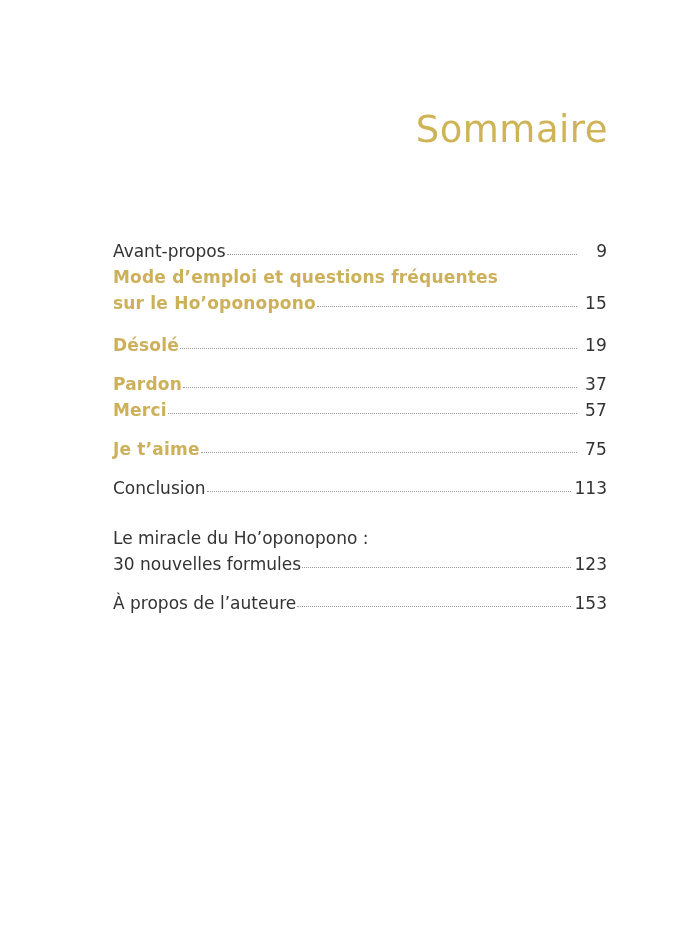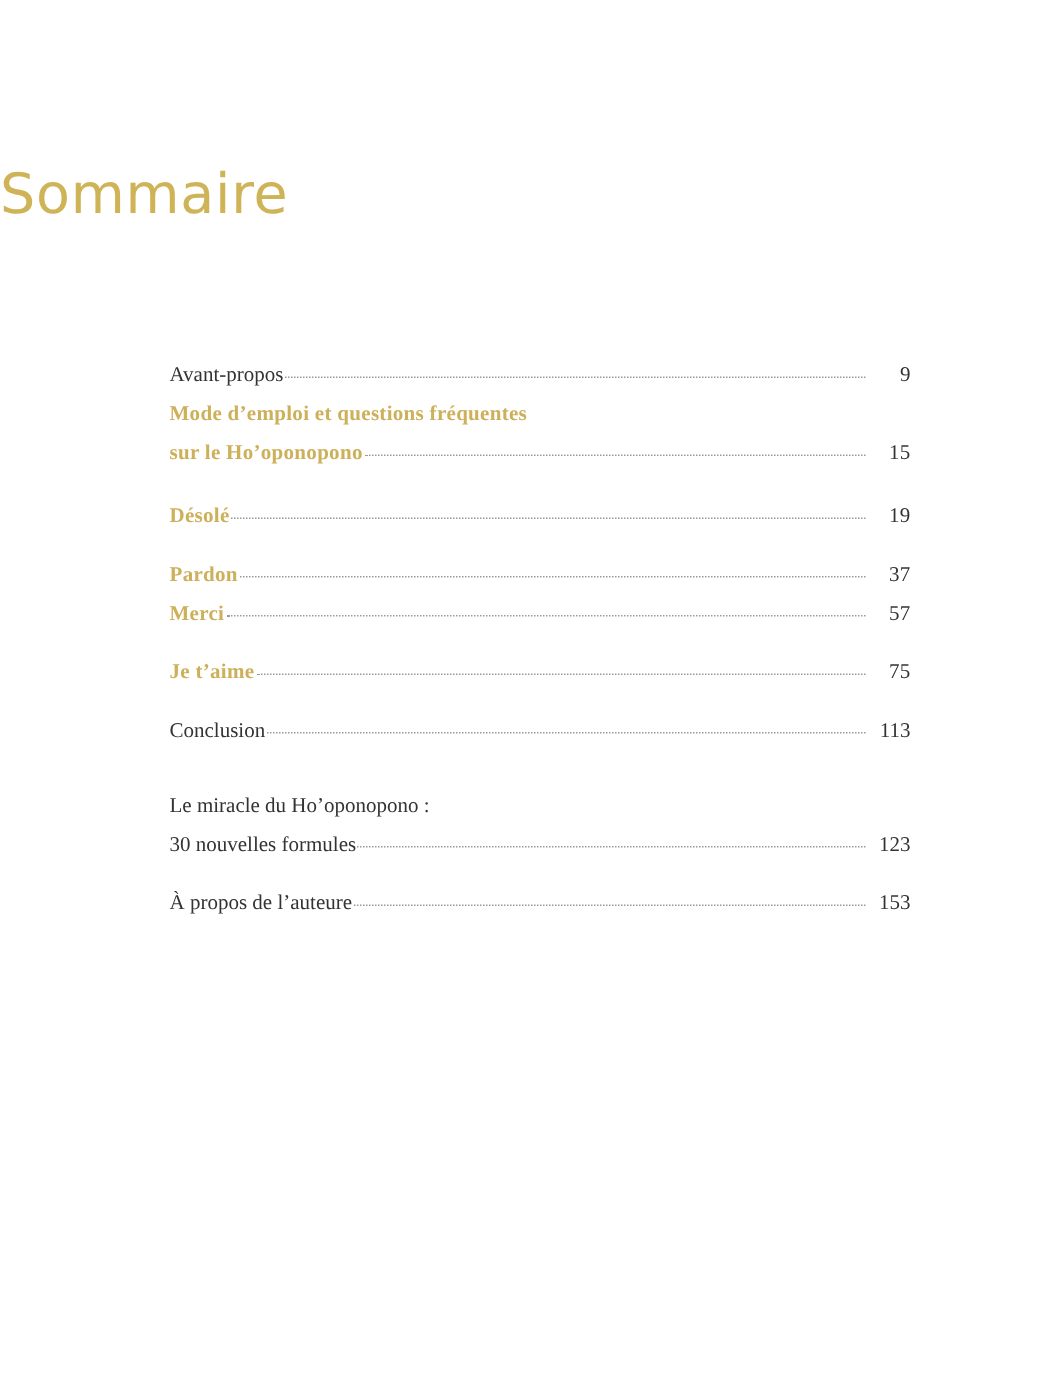--- a/index.html
+++ b/index.html
@@ -12,40 +12,39 @@
     height: 933px;
     position: relative;
     overflow: hidden;
     font-family: "DejaVu Sans", "Liberation Sans", sans-serif;
   }
   .title {
     position: absolute;
     top: 104px;
     left: 0;
     width: 608px;
-    text-align: left;
+    text-align: right;
     font-size: 37px;
     color: #cfb457;
     font-weight: normal;
     letter-spacing: 0.5px;
     margin: 0;
     line-height: 52px;
   }
   .toc {
     position: absolute;
     left: 113px;
     top: 238px;
     width: 494px;
   }
   .entry {
     position: relative;
-    font-size: 14px;
+    font-size: 17px;
     line-height: 26px;
     color: #333333;
-    font-family: Liberation Serif, serif;
   }
   .entry.bold {
     color: #cdb05a;
     font-weight: bold;
     letter-spacing: 0.2px;
   }
   .row {
     display: flex;
     align-items: baseline;
     white-space: nowrap;

